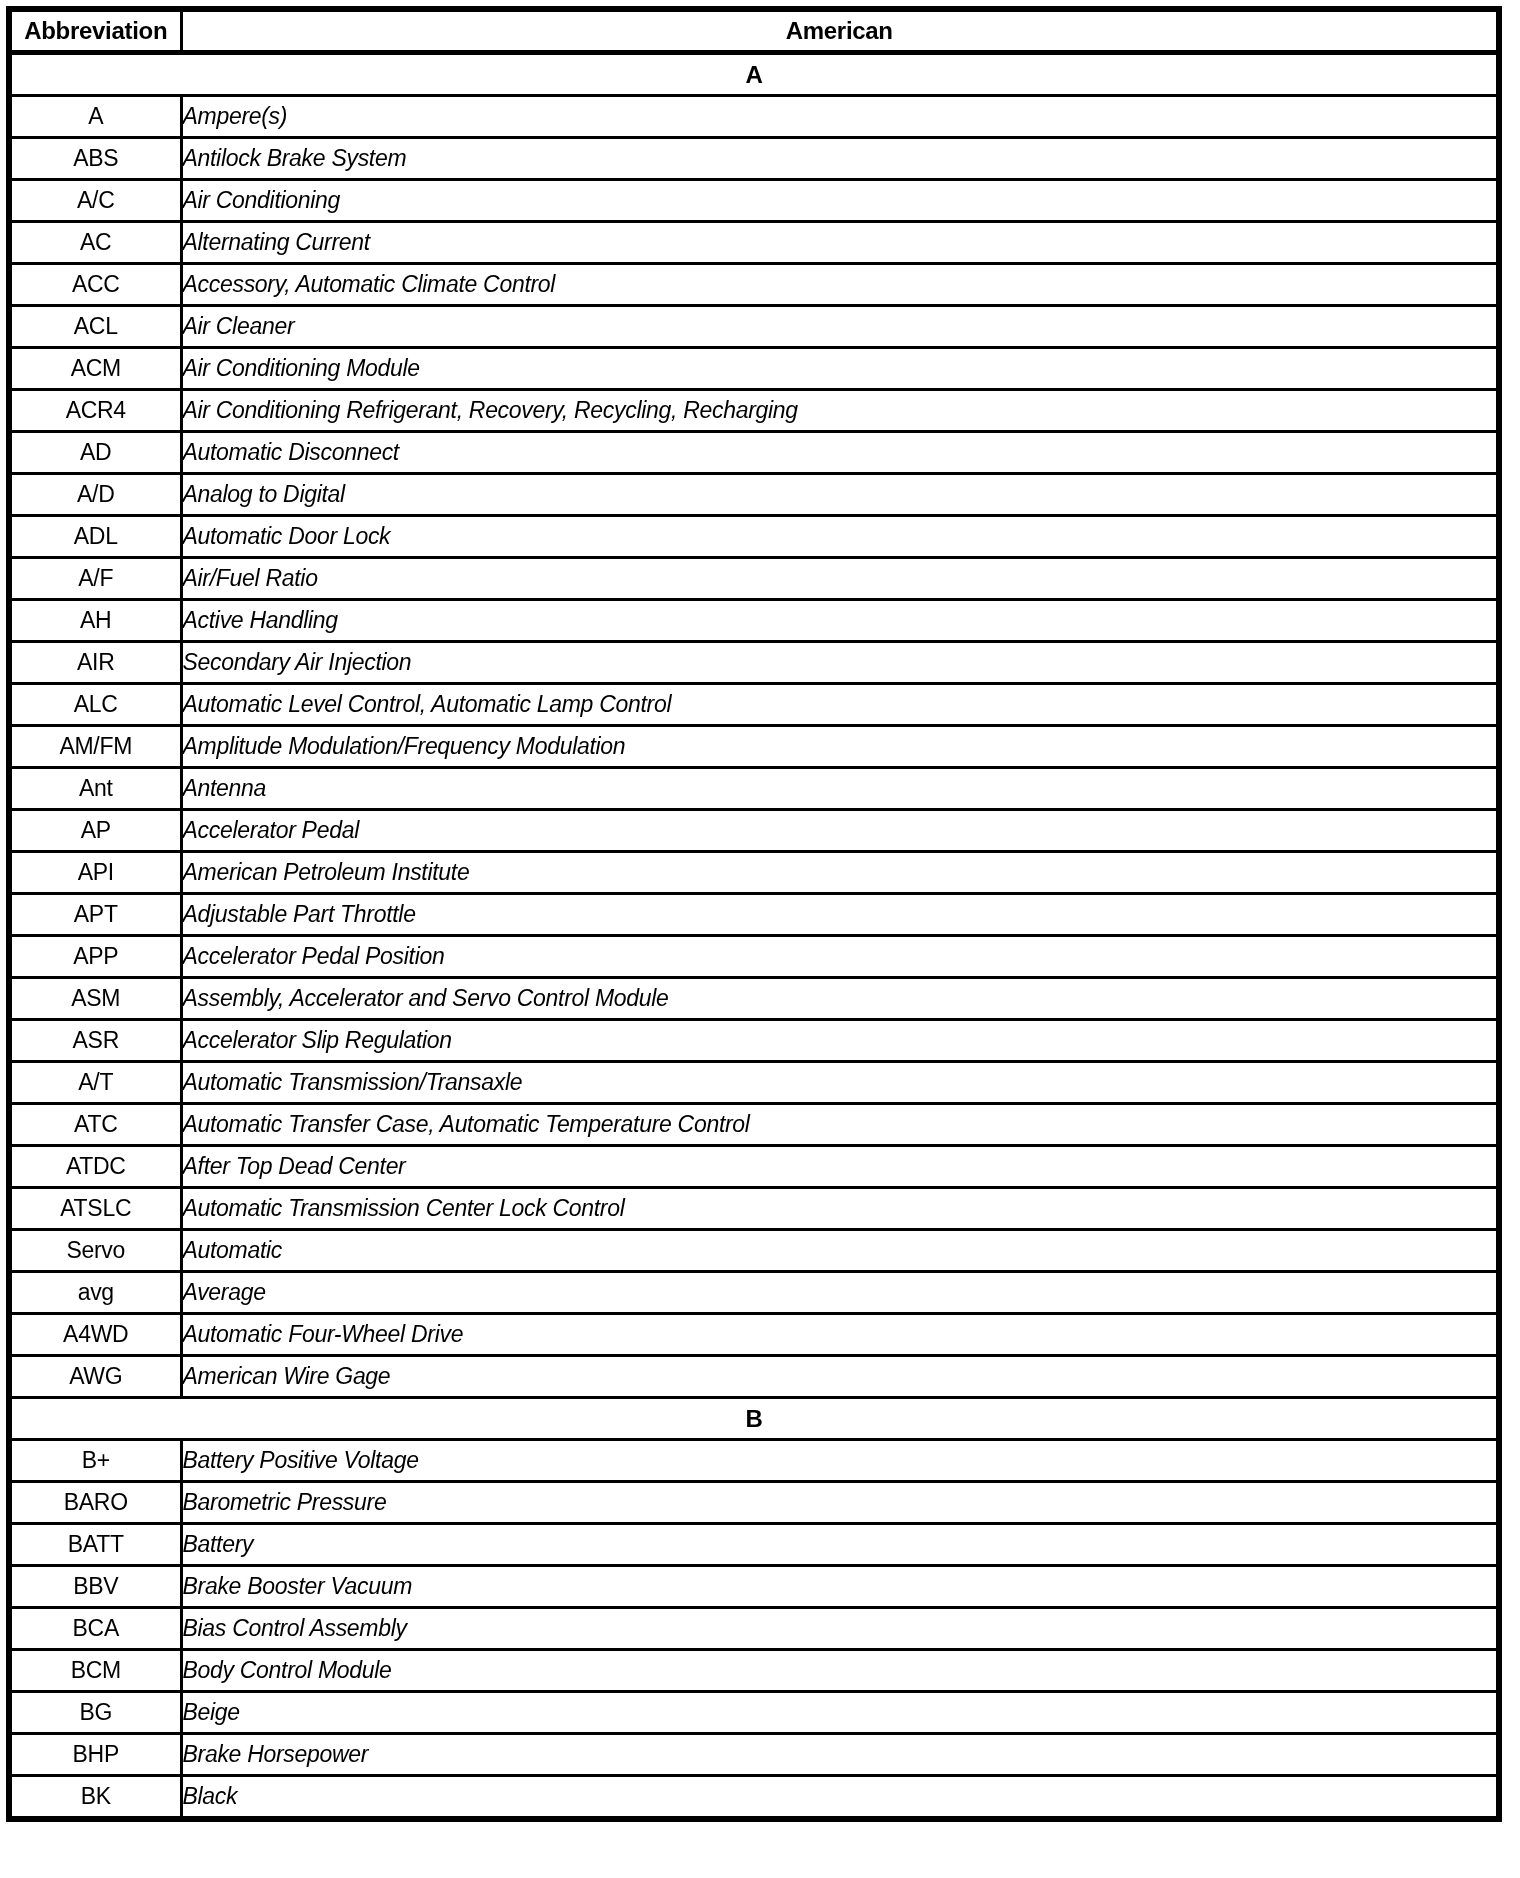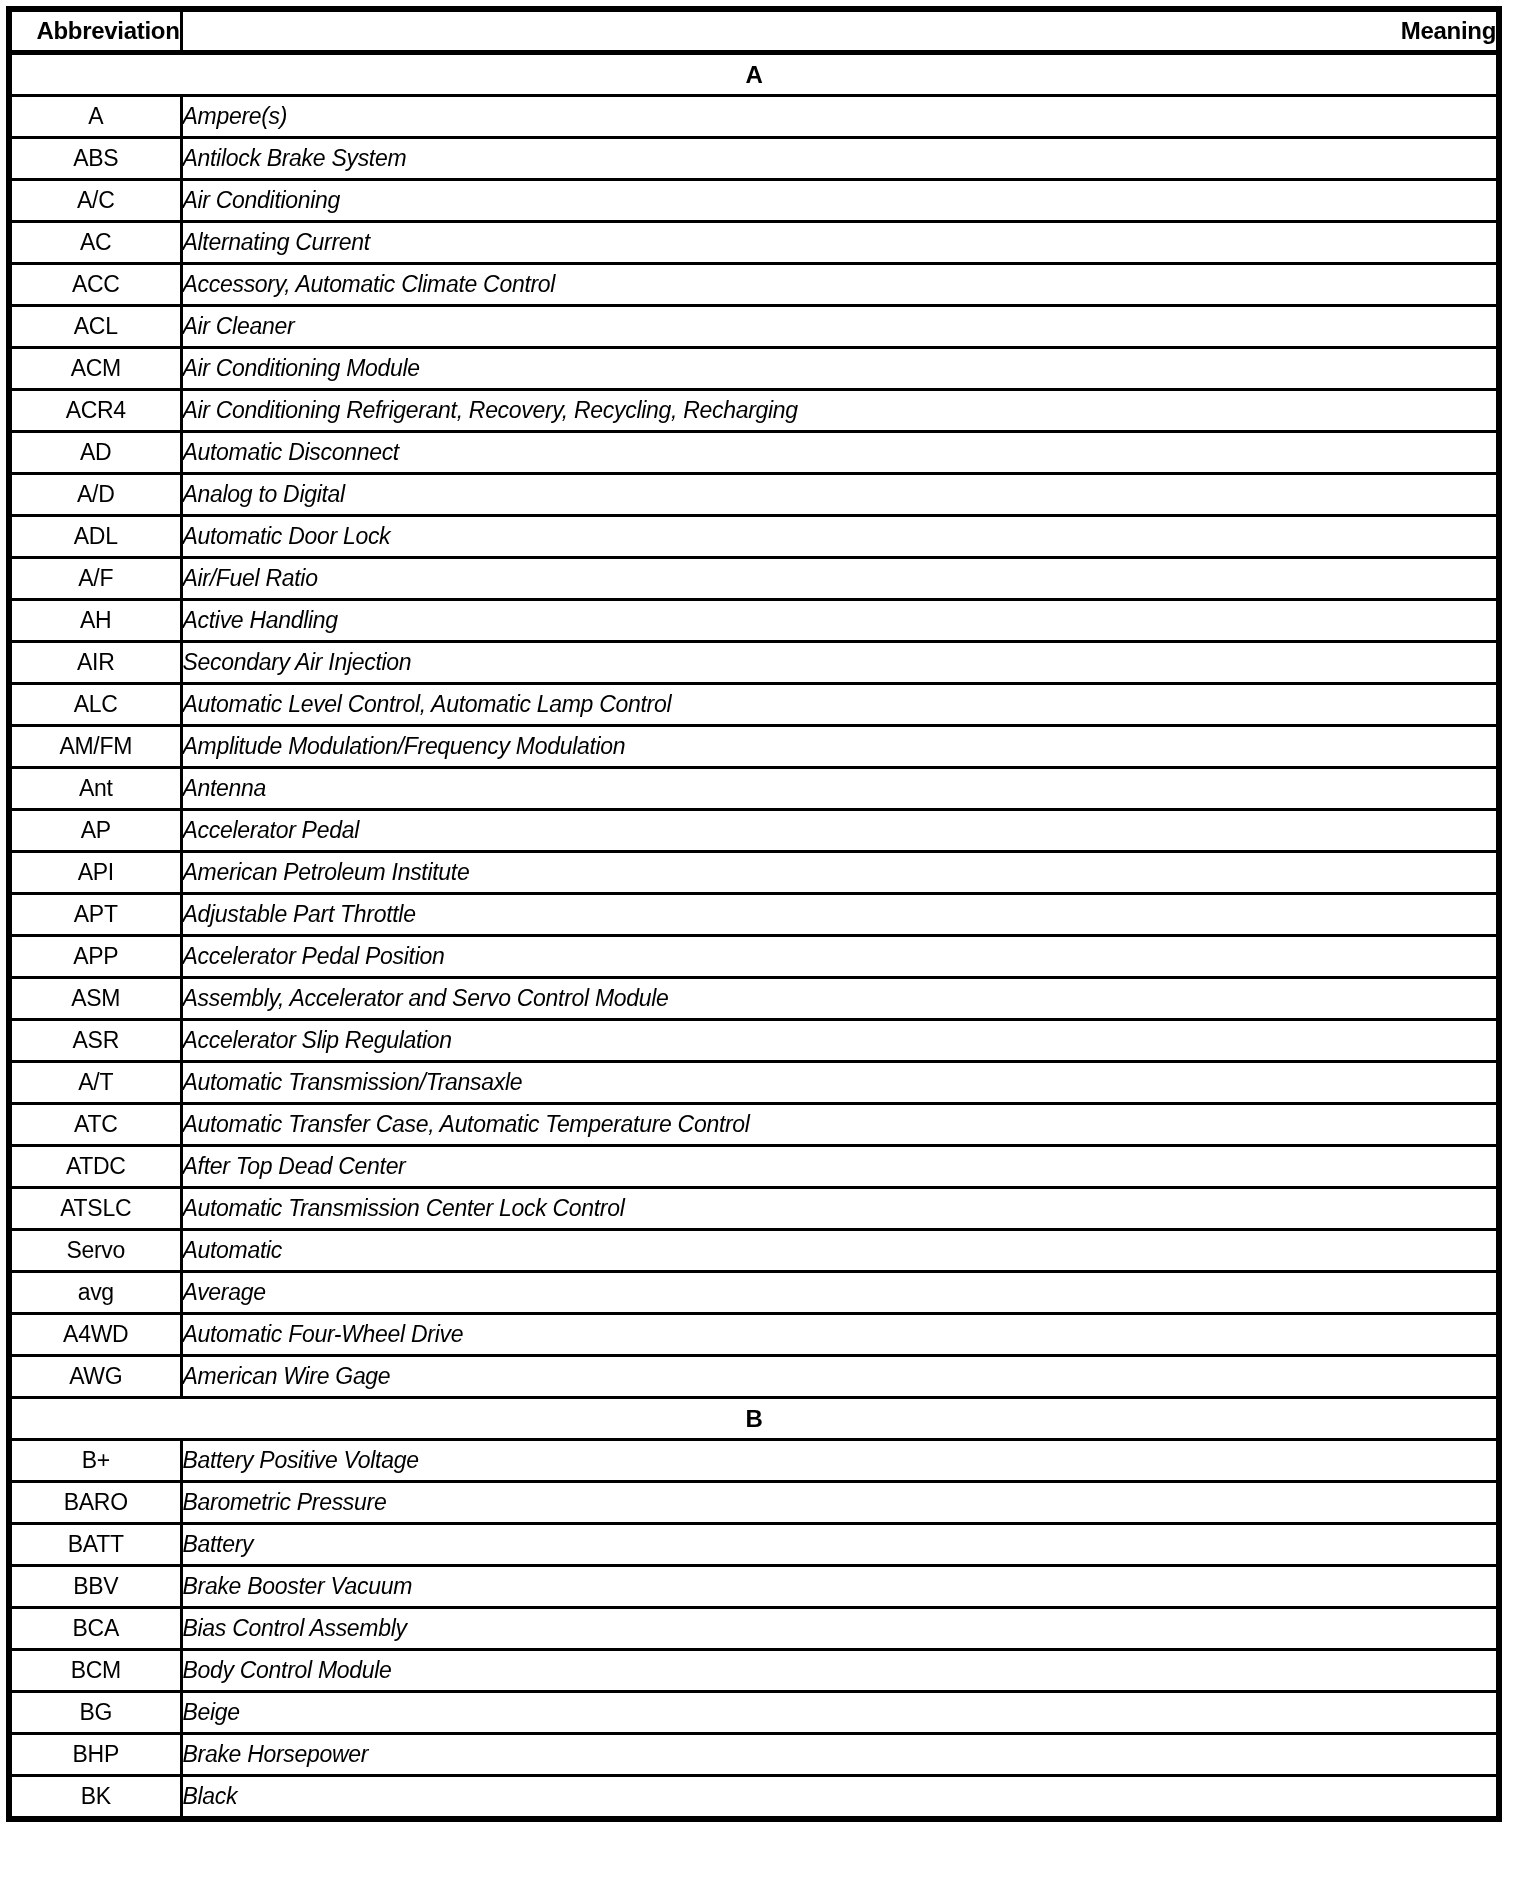--- a/index.html
+++ b/index.html
@@ -37,21 +37,21 @@
   table.abbr-table {
     border: 6px solid #000000;
   }
   col.col-abbr { width: 172px; }
   col.col-meaning { width: auto; }
 
   th.header-cell {
     height: 38px;
     font-size: 24px;
     font-weight: bold;
-    text-align: right;
+    text-align: center;
     vertical-align: middle;
     letter-spacing: -0.3px;
     border-bottom-width: 5px !important;
   }
   td.section-cell {
     height: 39px;
     font-size: 24px;
     font-weight: bold;
     text-align: center;
     vertical-align: middle;
@@ -79,21 +79,21 @@
 
 <div class="page">
   <table class="abbr-table">
     <colgroup>
       <col class="col-abbr">
       <col class="col-meaning">
     </colgroup>
     <thead>
       <tr>
         <th class="header-cell">Abbreviation</th>
-        <th class="header-cell">Meaning</th>
+        <th class="header-cell">American</th>
       </tr>
     </thead>
     <tbody id="table-body">
         <tr>
           <td colspan="2" class="section-cell">A</td>
         </tr>
         <tr>
           <td class="abbr-cell">A</td>
           <td class="meaning-cell">Ampere(s)</td>
         </tr>

